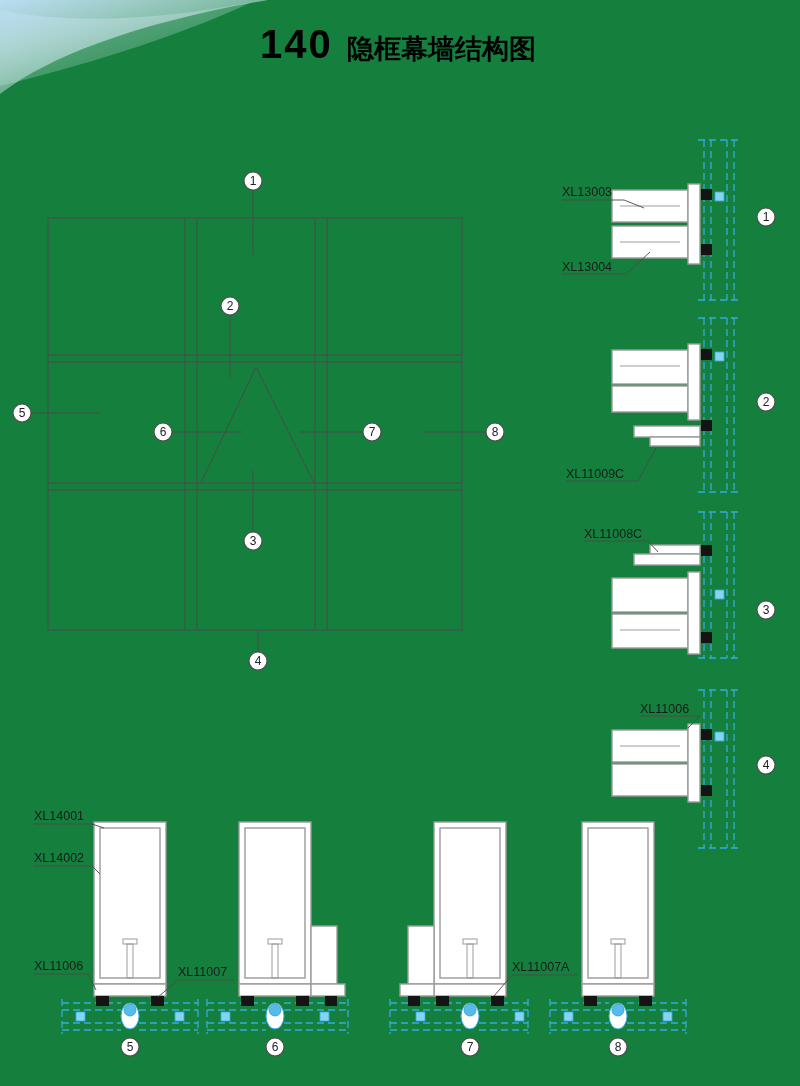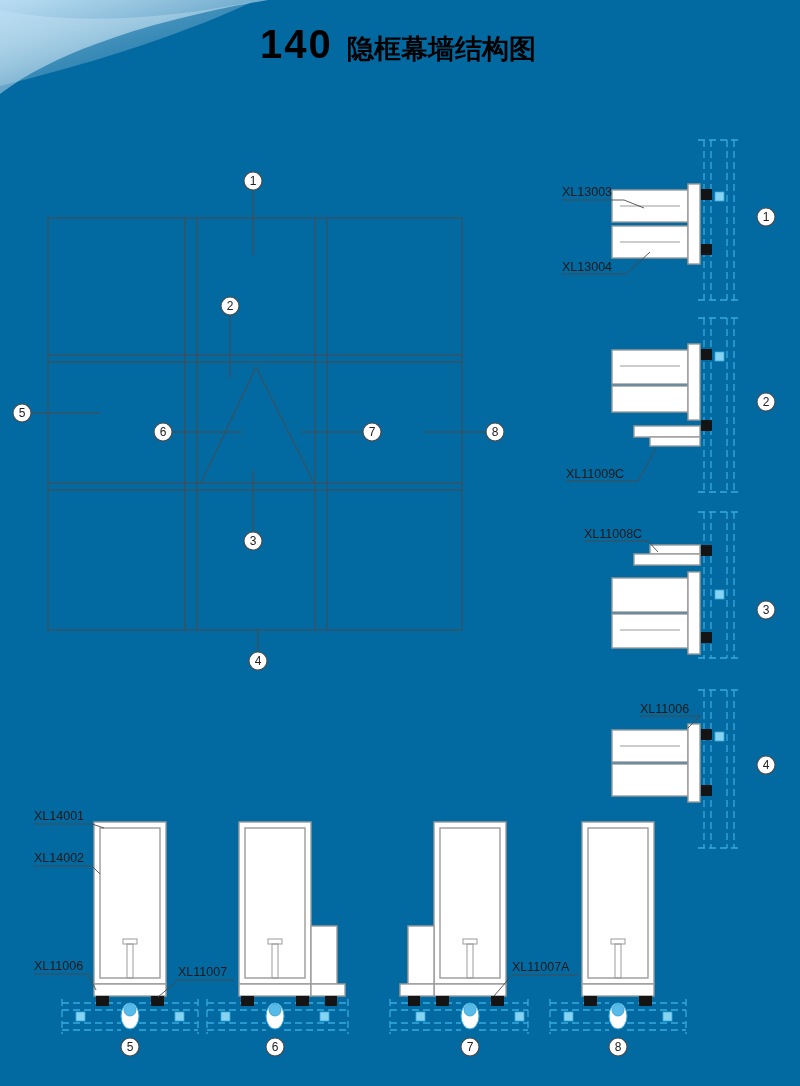--- a/index.html
+++ b/index.html
@@ -1,17 +1,17 @@
 <!DOCTYPE html>
 <html style="--glass: #35aade; --profile: #9b9b9b; --gasket: #141414; --bolt: #56bbea; --line: #4a4a4a; --swoosh: #b9ddf3;"><head>
 <meta charset="utf-8">
 <style>
   html,body { margin:0; padding:0; background:#fff; }
   body { font-family:"Liberation Sans", sans-serif; }
-  .page { position:relative; width:800px; height:1086px; background:#0369a1; overflow:hidden; }
+  .page { position:relative; width:800px; height:1086px; background:#15803d; overflow:hidden; }
   svg { position:absolute; left:0; top:0; }
   svg text { font-family:"Liberation Sans", sans-serif; }
 
   .title-num { font-size:40px; font-weight:700; letter-spacing:2px; fill:#000; }
   .title-cn  { font-size:27px; font-weight:700; fill:#000; }
 
   .elev  { stroke:var(--line,#4a4a4a); stroke-width:1; fill:none; }
   .leader{ stroke:var(--line,#4a4a4a); stroke-width:0.9; fill:none; }
   .lbl   { font-size:12.5px; fill:#1a1a1a; }
 

